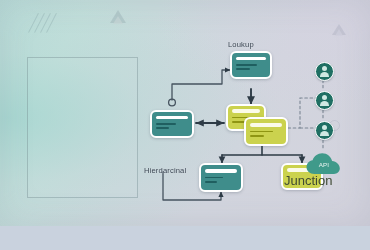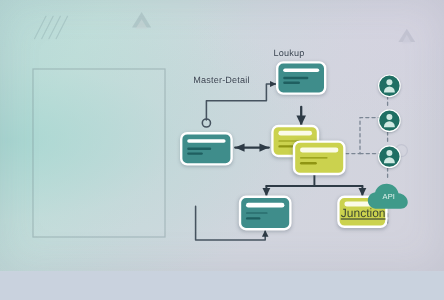--- a/index.html
+++ b/index.html
@@ -65,21 +65,21 @@
   .card .ln{position:absolute;left:10%;height:7.5%;border-radius:1.5px;}
   .card.teal{background:#3f8d8b;}
   .card.teal .ln{background:#1f5f60;}
   .card.lime{background:#cbd24e;}
   .card.lime .ln{background:#8f9512;}
   .card.lime .bar{background:#fbfbe9;}
 
   
   .lbl{position:absolute;font-size:7.6px;color:#3c4653;white-space:nowrap;
     letter-spacing:.15px;text-shadow:0 0 2px rgba(230,235,240,.7);}
-  .lbl-junction{position:absolute;font-size:10px;color:#3f4a33;white-space:nowrap;text-decoration:underline;}
+  .lbl-junction{position:absolute;font-size:13px;color:#3f4a33;white-space:nowrap;}
 
   
   .user{position:absolute;width:17px;height:17px;border-radius:50%;
     background:#1f6f63;border:1.6px solid #ffffff;
     box-shadow:0 1px 2px rgba(50,70,80,.3);}
   .user .head{position:absolute;left:50%;top:3px;width:5.2px;height:5.2px;
     margin-left:-2.6px;border-radius:50%;background:#cfe9e2;}
   .user .body{position:absolute;left:50%;top:9.2px;width:9.6px;height:5px;
     margin-left:-4.8px;border-radius:5px 5px 0 0;background:#cfe9e2;}
 
@@ -159,39 +159,39 @@
     </g>
   </svg>
 
   <div class="lbl" style="left:228px;top:40px;">Loukup</div>
   <div class="card teal" style="left:230px;top:51px;width:42px;height:28px;">
     <div class="bar"></div>
     <div class="ln" style="top:45%;width:55%;"></div>
     <div class="ln" style="top:64%;width:38%;"></div>
   </div>
 
-  <div class="lbl" style="left:161px;top:62px;">Master-Detail</div>
 
   <div class="card teal" style="left:150px;top:110px;width:44px;height:28px;">
     <div class="bar"></div>
     <div class="ln" style="top:45%;width:50%;"></div>
     <div class="ln" style="top:64%;width:33%;"></div>
   </div>
 
   <div class="card lime" style="left:226px;top:104px;width:40px;height:27px;">
     <div class="bar"></div>
     <div class="ln" style="top:46%;width:52%;"></div>
     <div class="ln" style="top:65%;width:36%;"></div>
   </div>
   <div class="card lime" style="left:244px;top:117px;width:44px;height:29px;">
     <div class="bar"></div>
     <div class="ln" style="top:46%;width:58%;"></div>
     <div class="ln" style="top:65%;width:34%;"></div>
   </div>
 
+  <div class="lbl" style="left:144px;top:166px;">Hierdarcinal</div>
   <div class="card teal" style="left:199px;top:163px;width:44px;height:29px;">
     <div class="bar"></div>
     <div class="ln" style="top:46%;width:46%;"></div>
     <div class="ln" style="top:65%;width:30%;"></div>
   </div>
 
   <div class="card lime" style="left:281px;top:163px;width:42px;height:27px;">
     <div class="bar"></div>
   </div>
   <div class="lbl-junction" style="left:284px;top:173px;">Junction</div>

